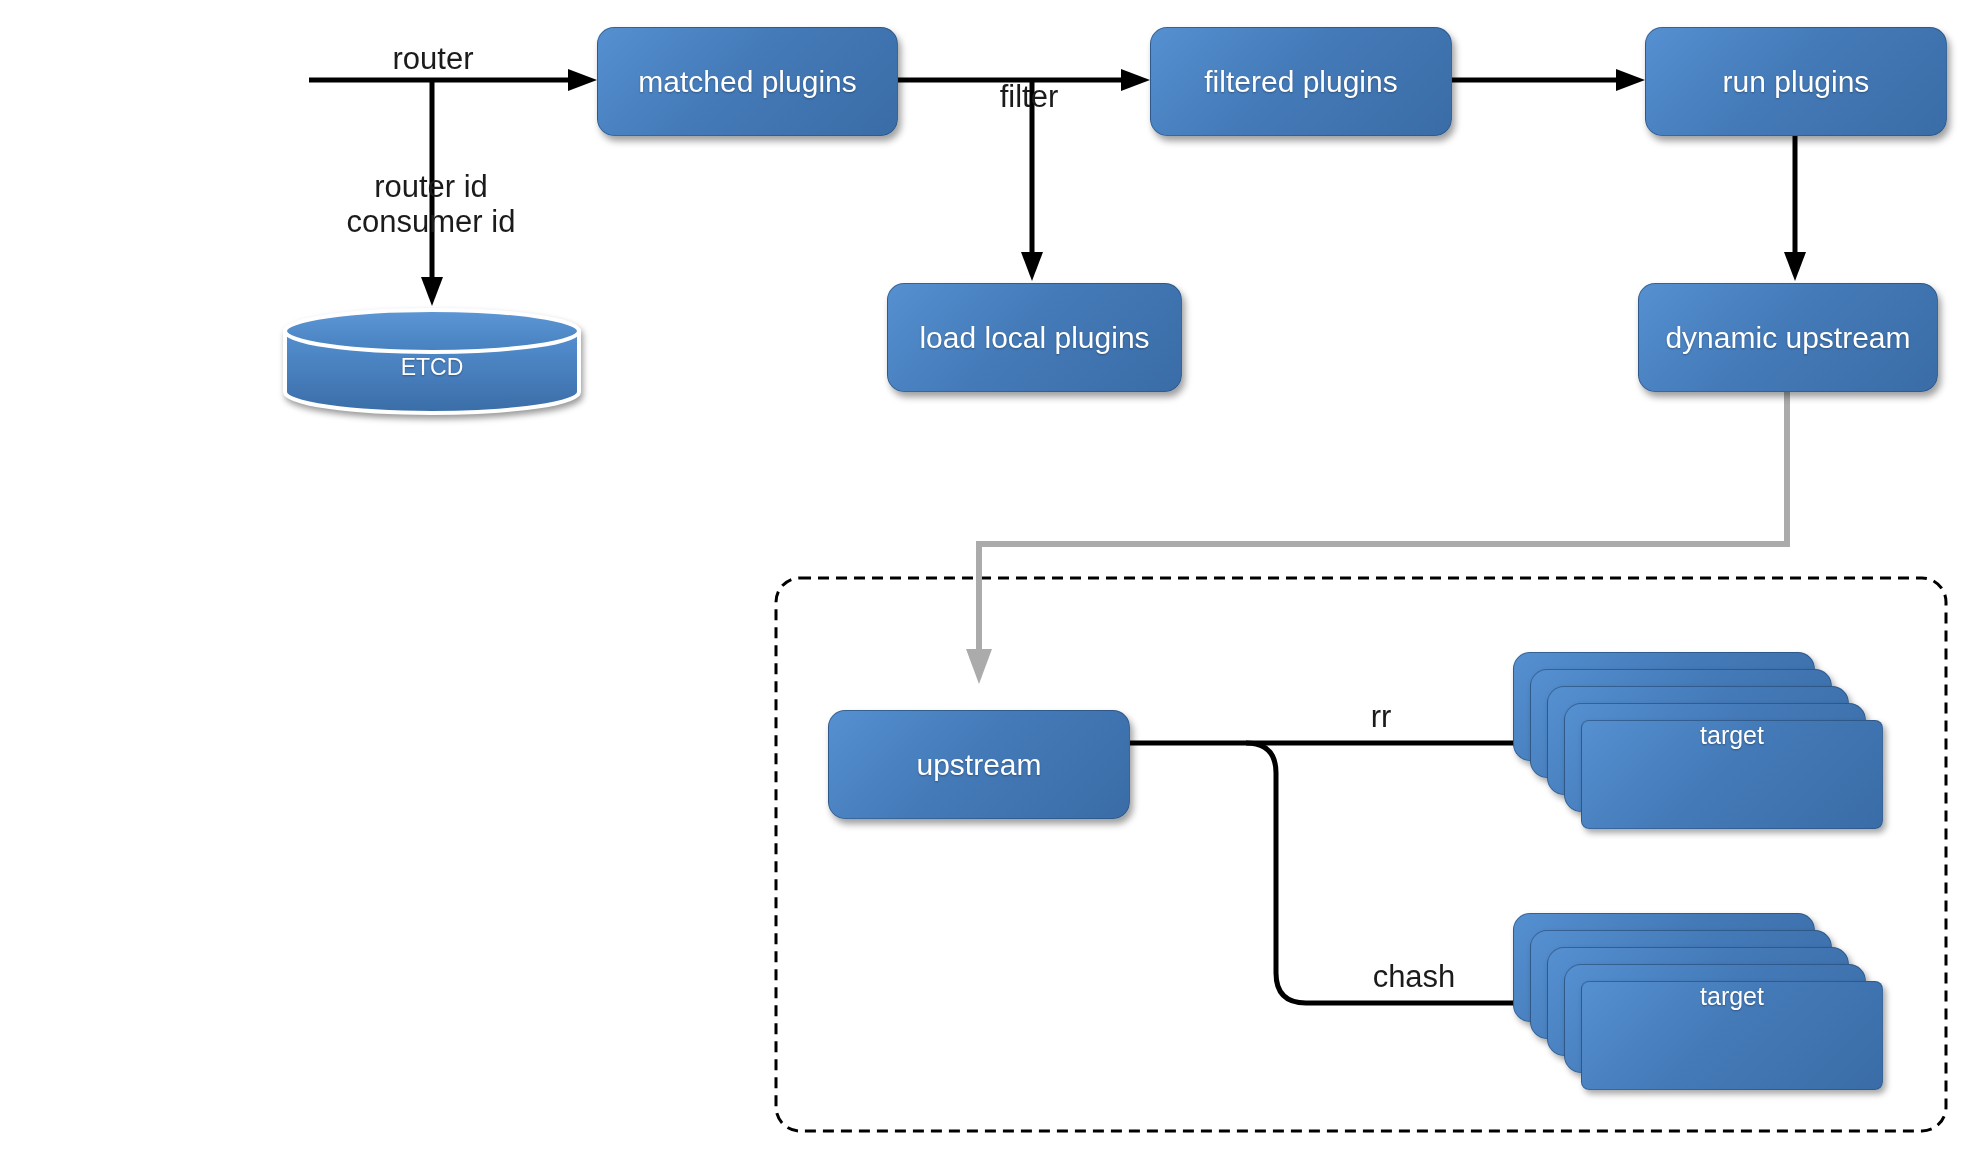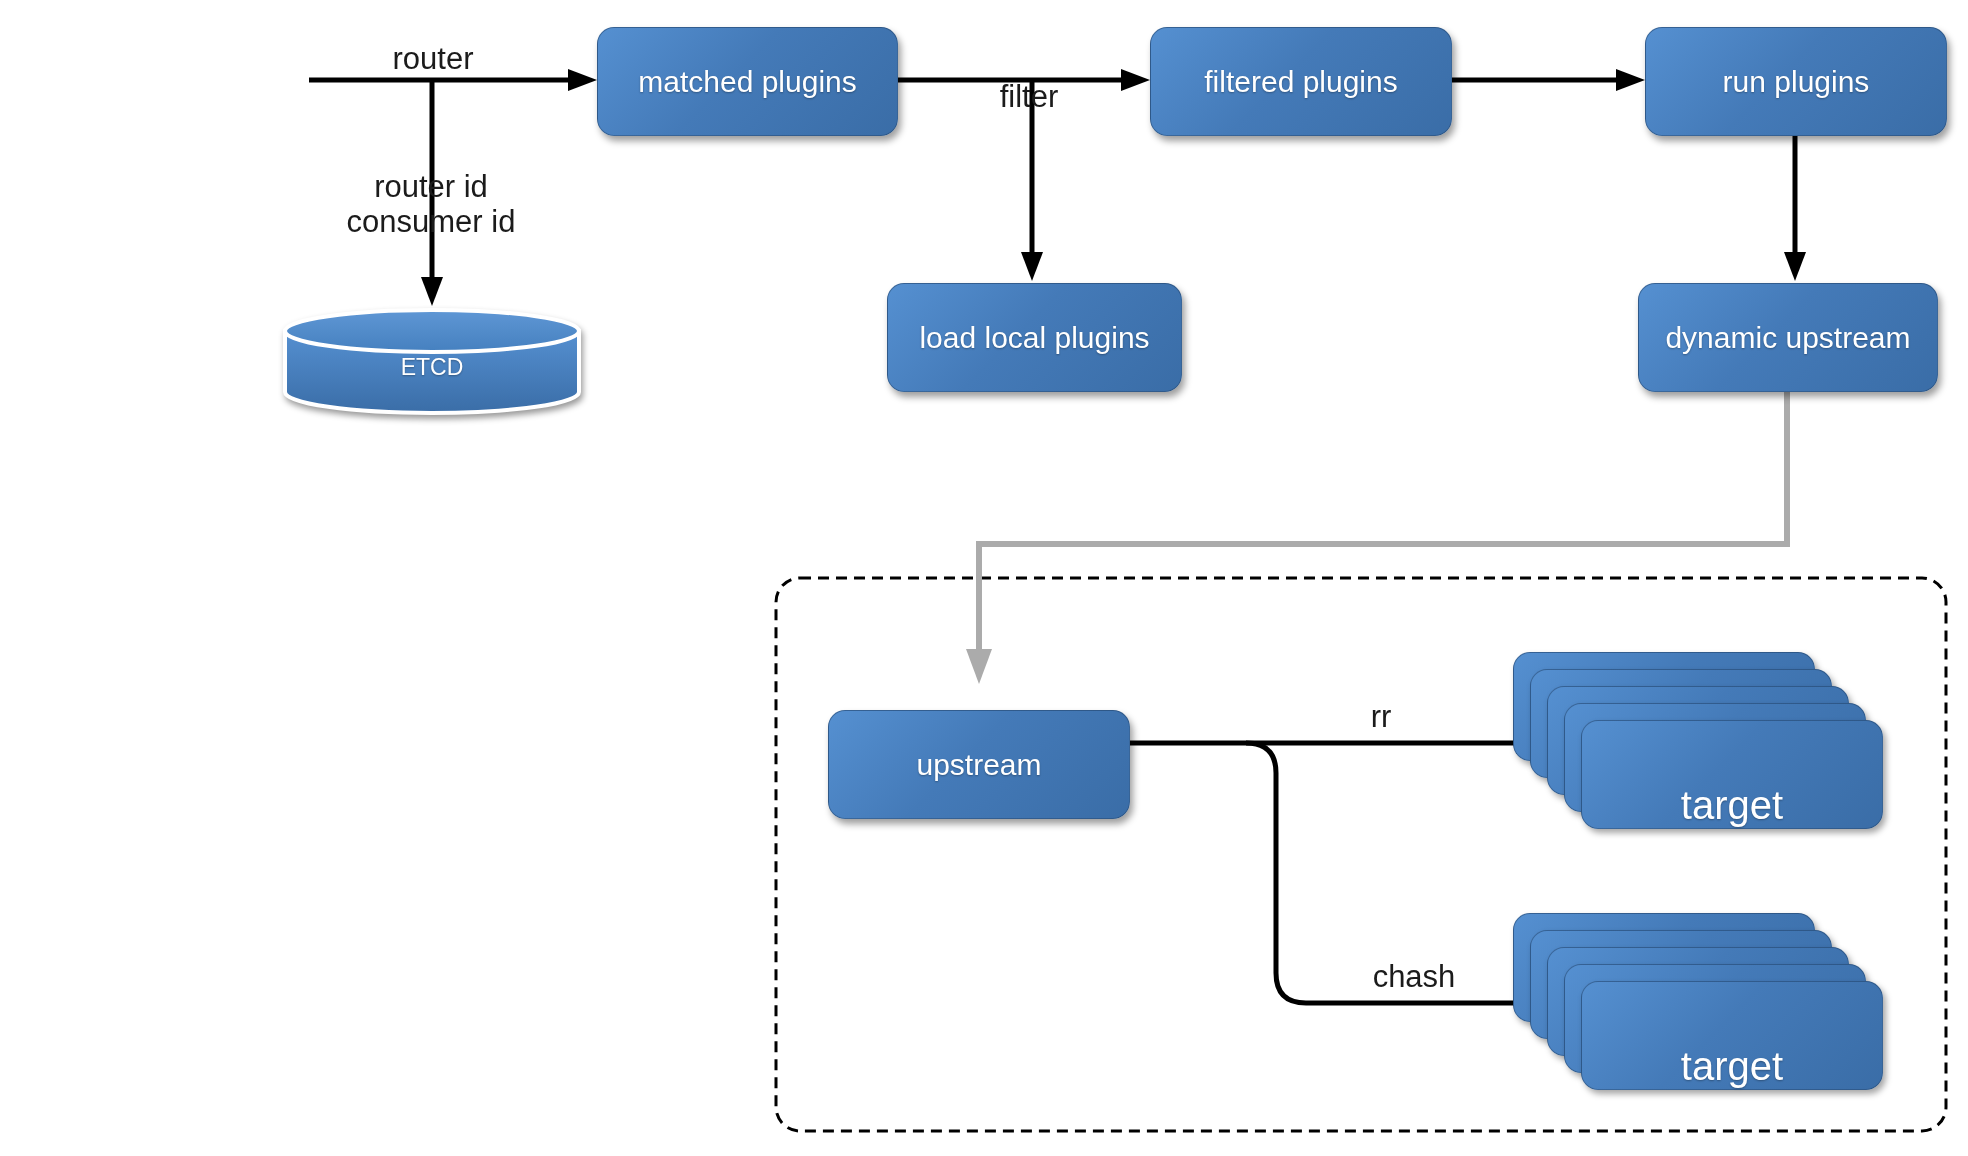--- a/index.html
+++ b/index.html
@@ -30,23 +30,24 @@
     text-shadow:0 1px 2px rgba(0,0,0,.3);
   }
   .stack{position:absolute;}
   .layer{
     position:absolute;width:300px;height:107px;border-radius:17px;
     background:linear-gradient(135deg,var(--node-fill-light,#5590d1) 0%,#447ab8 45%,var(--node-fill-dark,#3a6da7) 100%);
     border:1px solid rgba(34,66,104,.5);
     box-shadow:3px 4px 6px rgba(0,0,0,.35);
   }
   .layer.front{
-    display:flex;align-items:flex-end;justify-content:center;
-    color:var(--node-text,#fff);font-size:40px;
+    display:flex;align-items:flex-start;justify-content:center;
+    color:var(--node-text,#fff);font-size:25px;
     text-shadow:0 1px 2px rgba(0,0,0,.3);
+    border-radius:8px;
   }
 </style>
 </head>
 <body>
 
 <div class="canvas">
 
   <svg class="edges" width="1968" height="1156" viewBox="0 0 1968 1156">
     <defs>
       <linearGradient id="cylBody" x1="0" y1="0" x2="0" y2="1">

